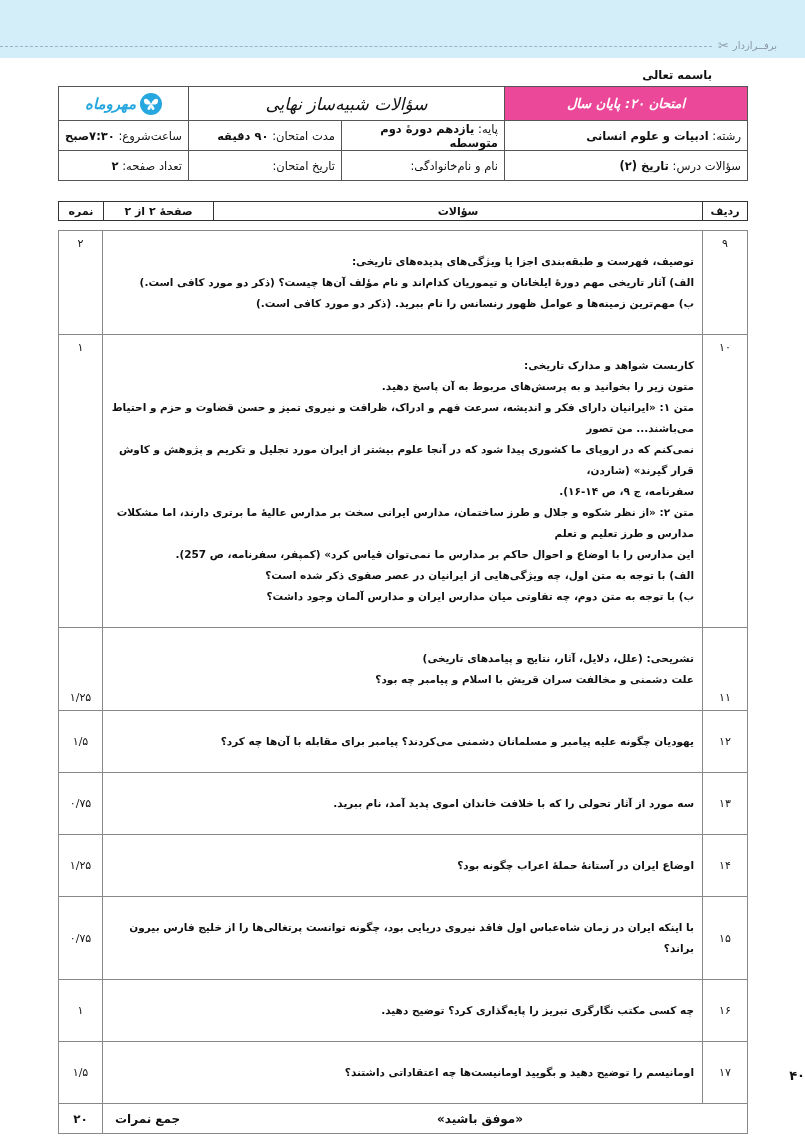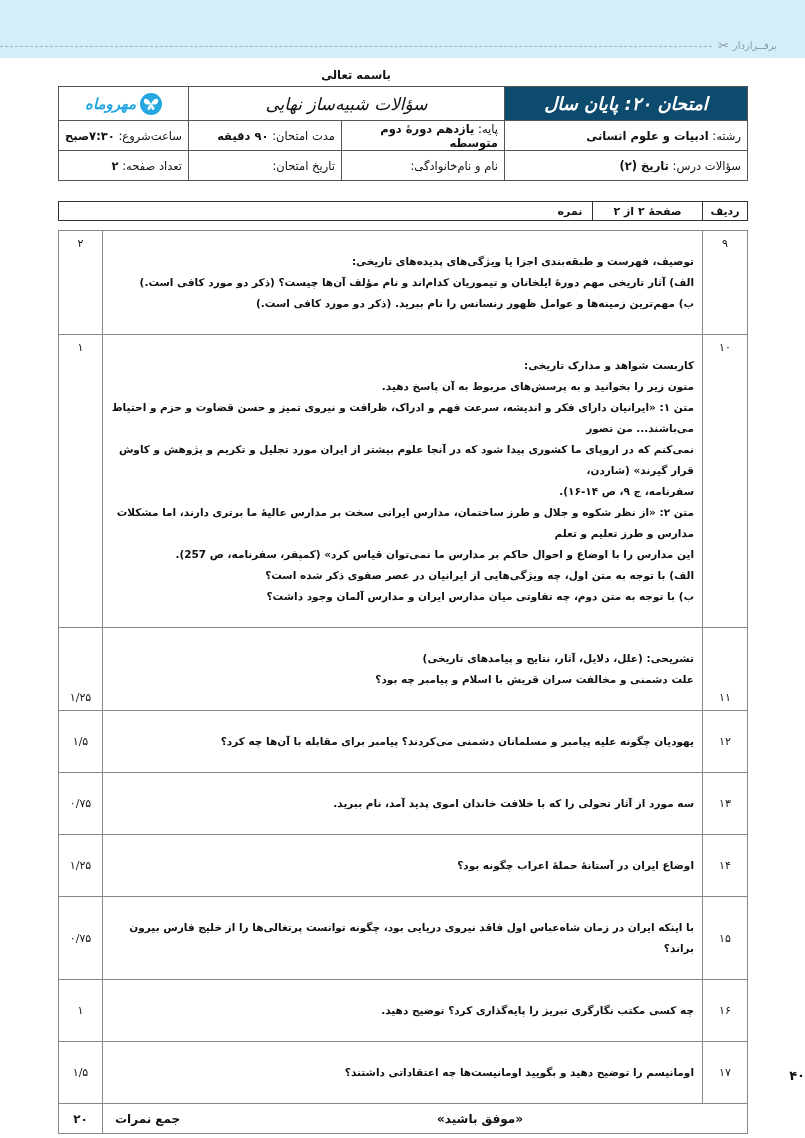--- a/index.html
+++ b/index.html
@@ -19,34 +19,34 @@
     border-top: 1.5px dashed #9ab4c2;
   }
   .cut-label {
     position: absolute; right: 28px; top: 38px;
     font-size: 10px; color: #8a9aa4; display: flex; align-items: center; gap: 4px;
     direction: rtl;
   }
   .scissors { font-size: 13px; color: #8a9aa4; }
 
   .bismillah {
-    position: absolute; top: 68px; left: 0; width: 712px; text-align: center;
+    position: absolute; top: 68px; left: 0; width: 712px; 
     font-size: 11.5px; font-weight: bold;
   }
 
   
   .hdr {
     position: absolute; left: 58px; top: 86px; width: 690px;
     border: 1.5px solid #444; border-collapse: collapse;
     font-size: 11.5px;
   }
   .hdr td { border: 1px solid #555; height: 30px; padding: 0 6px; vertical-align: middle; }
   .hdr .row1 td { height: 34px; font-style: italic; }
   .exam-title {
-    background: #0c4a6e; color: #fff; font-size: 18px; font-weight: bold; text-align: center;
+    background: #ec4899; color: #fff; font-size: 13px; font-weight: bold; text-align: center;
   }
   .exam-subtitle { text-align: center; font-size: 17px; margin-top: 45px; }
   .logo-cell { text-align: center; }
   .logo { display: inline-flex; align-items: center; gap: 4px; color: #27a7df; font-weight: bold; font-size: 15px; }
   .logo-icon {
     width: 22px; height: 22px; border-radius: 50%; background: #27a7df;
     display: inline-flex; align-items: center; justify-content: center;
   }
   .b { font-weight: bold; }
 
@@ -137,20 +137,21 @@
     <td>
       <span>تعداد صفحه:</span>
       <span class="b">۲</span>
     </td>
   </tr>
 </tbody>
   </table>
 
 <div class="col-hdr">
   <div style="width:45px">ردیف</div>
+  <div style="flex:1">سؤالات</div>
   <div style="width:110px">صفحهٔ ۲ از ۲</div>
   <div style="width:44px">نمره</div>
 </div>
 
 <table class="q-table">
 
   <tbody>
       <tr>
     <td class="q-num top">۹</td>
     <td class="q-body">

